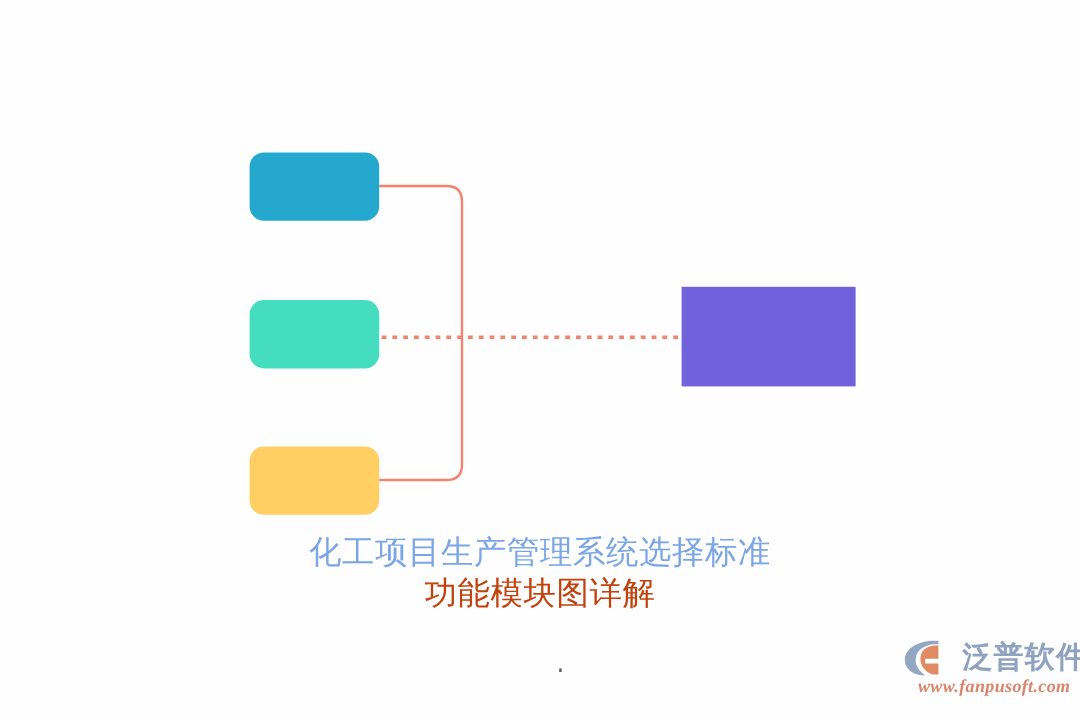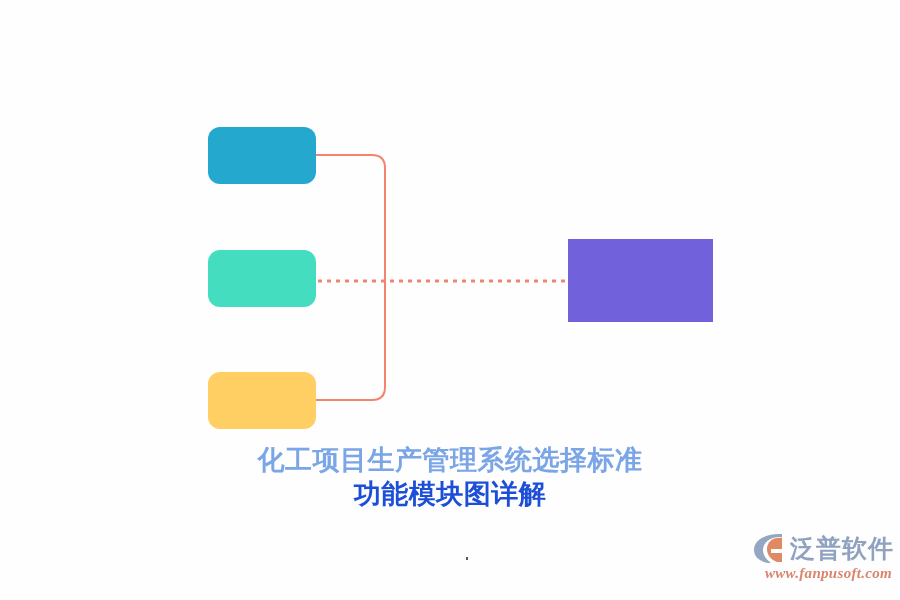--- a/index.html
+++ b/index.html
@@ -56,21 +56,21 @@
     position: absolute;
     left: 0;
     top: 444px;
     width: 900px;
     text-align: center;
     line-height: 1.25;
   }
   .title-line {
     display: block;
     font-size: 27px;
-    font-weight: bold;
+    font-weight: normal;
     color: #7aa5e6;
     letter-spacing: 0.5px;
   }
 
   
   #page-dot {
     position: absolute;
     left: 466px;
     top: 557px;
     width: 2px;
@@ -83,20 +83,21 @@
     position: absolute;
     right: 8px;
     bottom: 12px;
     width: 140px;
     height: 58px;
   }
   #logo-row {
     display: flex;
     align-items: center;
     height: 36px;
+    gap: 12px;
   }
   #logo-mark {
     width: 36px;
     height: 34px;
     flex: 0 0 36px;
   }
   #logo-word {
     font-size: 25px;
     font-weight: bold;
     color: #8fa2bf;
@@ -132,21 +133,21 @@
     </svg>
 
     <div class="node rounded" id="node-blue" style="left: 208px; top: 127px; width: 108px; height: 57px; background: rgb(36, 168, 206);"></div>
     <div class="node rounded" id="node-green" style="left: 208px; top: 250px; width: 108px; height: 57px; background: rgb(69, 221, 192);"></div>
     <div class="node rounded" id="node-yellow" style="left: 208px; top: 372px; width: 108px; height: 57px; background: rgb(255, 207, 99);"></div>
     <div class="node" id="node-purple" style="left: 568px; top: 239px; width: 145px; height: 83px; background: rgb(113, 97, 218);"></div>
   </div>
 
   <div id="title-block">
     <span class="title-line" style="color: rgb(122, 165, 230);">化工项目生产管理系统选择标准</span>
-    <span class="title-line" style="color: #1d4ed8;">功能模块图详解</span>
+    <span class="title-line" style="color: #c2410c;">功能模块图详解</span>
   </div>
 
   <div id="page-dot"></div>
 
   <div id="logo">
     <div id="logo-row">
       <svg id="logo-mark" viewBox="0 0 36 34">
         <path d="M30 3 C14 2 2 9 2 19 C2 27 10 32 19 32 C14 28 11 24 11 19 C11 11 19 5 30 6 Z" fill="#93a6c2"></path>
         <path d="M30 7 C21 6 15 11 15 18 C15 24 19 29 25 31 L30 31 L30 7 Z" fill="#e08a63"></path>
         <path d="M19 18 L31 18 L31 22 L19 22 Z" fill="#ffffff"></path>

